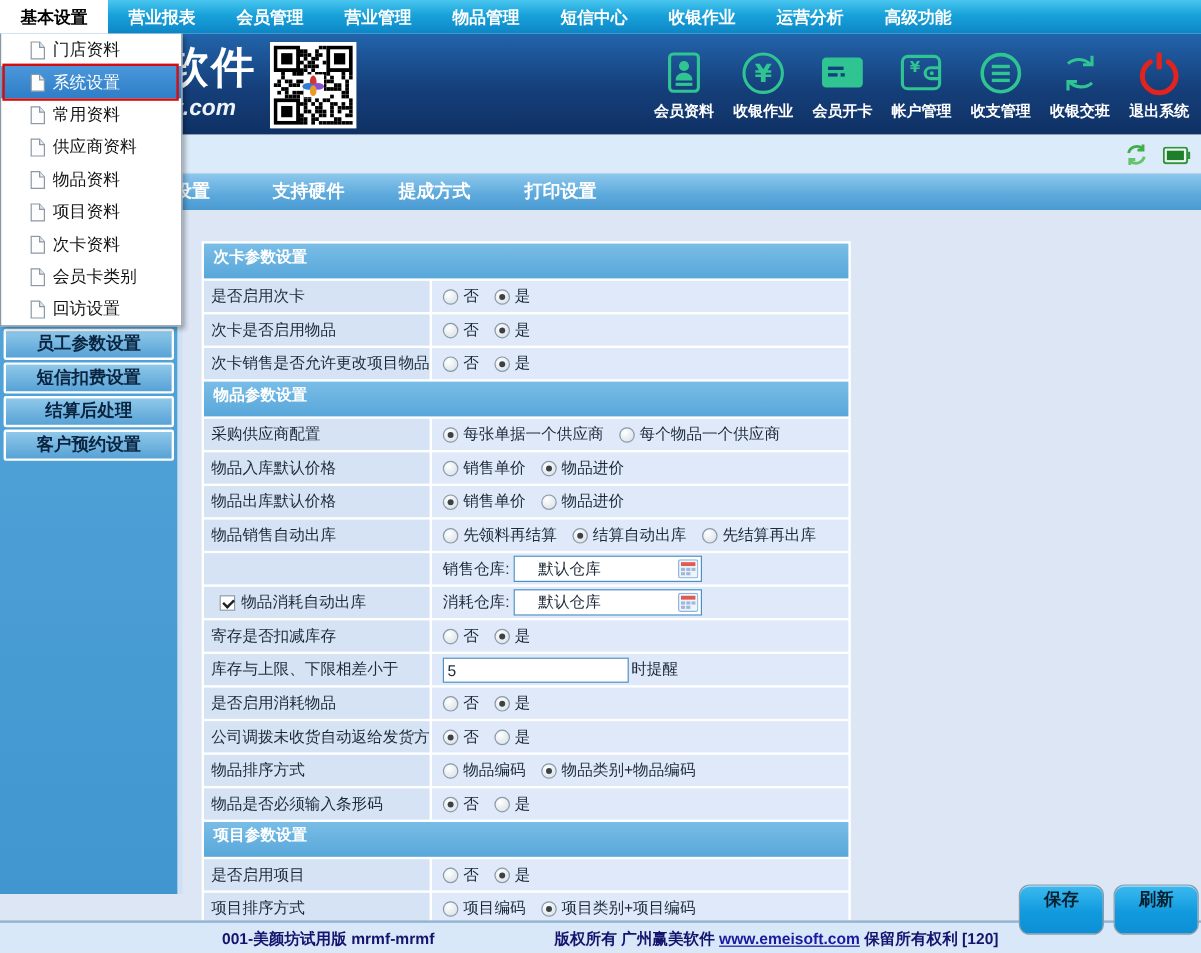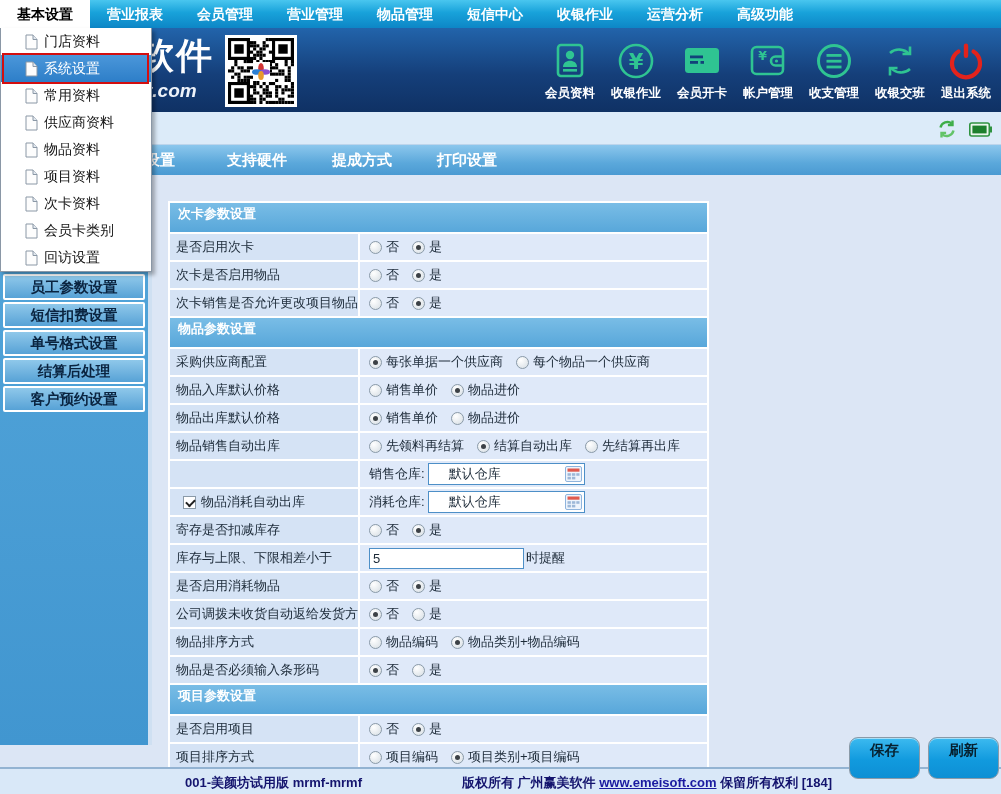--- a/index.html
+++ b/index.html
@@ -364,21 +364,20 @@
 <div class="tabbar">
     <div class="tab" style="left: 115px;">参数设置</div>
     <div class="tab" style="left: 227px;">支持硬件</div>
     <div class="tab" style="left: 332px;">提成方式</div>
     <div class="tab" style="left: 437px;">打印设置</div>
   </div>
 
 <div class="sidebar">
     <div class="side-btn">员工参数设置</div>
     <div class="side-btn">短信扣费设置</div>
-    <div class="side-btn">单号格式设置</div>
     <div class="side-btn">结算后处理</div>
     <div class="side-btn">客户预约设置</div>
   </div>
 
 <div class="settings-table">
     <div class="sec">次卡参数设置</div>
     <div class="row">
       <div class="cell-l">
         <span class="lbl-txt">是否启用次卡</span>
       </div>
@@ -735,14 +734,14 @@
     <div class="dd-red" style="top: 25px;"></div>
   </div>
 
 <div class="btns">
   <div class="btn">保存</div>
   <div class="btn">刷新</div>
 </div>
 
 <div class="footer">
   <span class="f1">001-美颜坊试用版 mrmf-mrmf</span>
-  <span class="f2"><span>版权所有 广州赢美软件 </span><span class="f-link">www.emeisoft.com</span><span> 保留所有权利 [184]</span></span>
+  <span class="f2"><span>版权所有 广州赢美软件 </span><span class="f-link">www.emeisoft.com</span><span> 保留所有权利 [120]</span></span>
 </div>
 
 </body></html>

